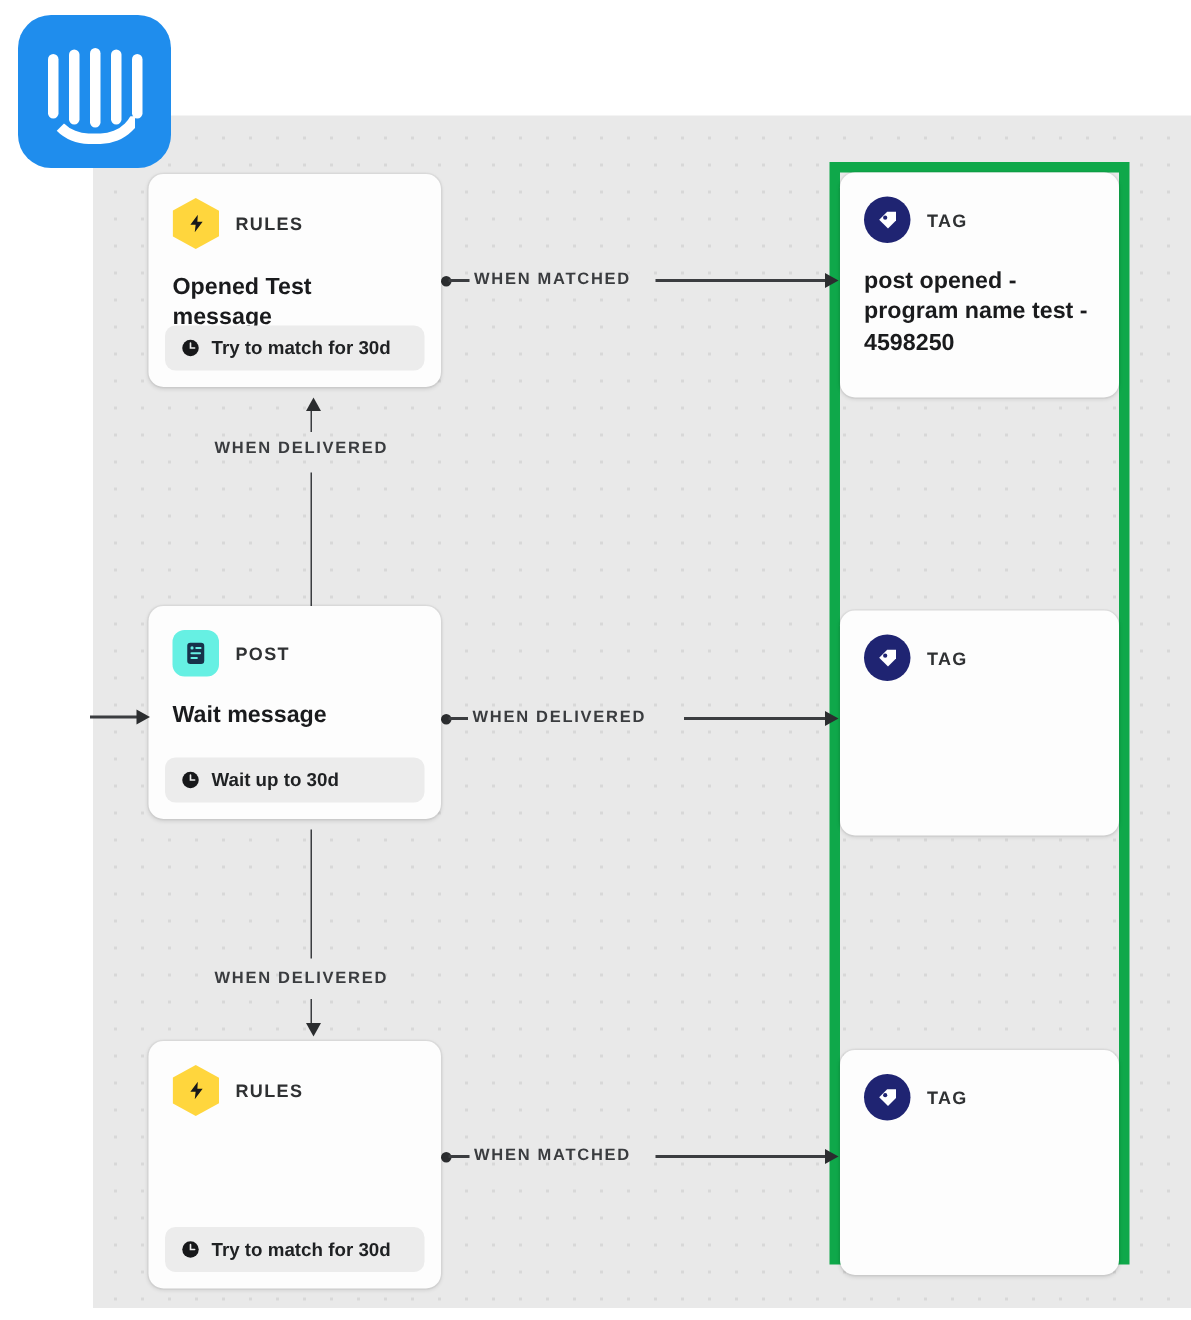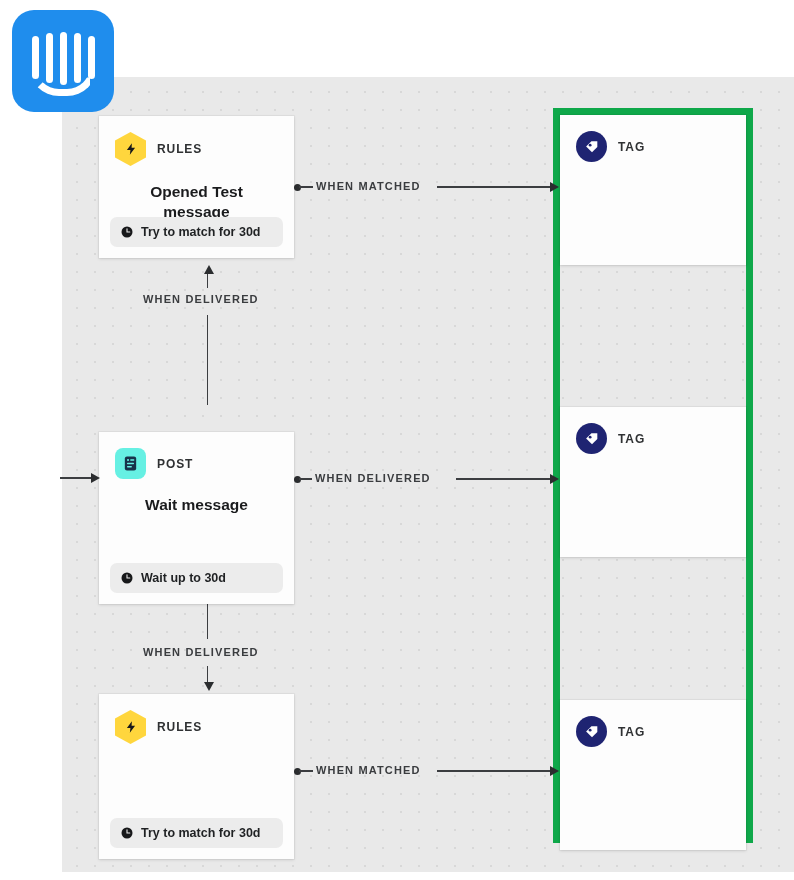--- a/index.html
+++ b/index.html
@@ -59,25 +59,24 @@
     border: 7px solid #0fa84a;
     background: transparent;
     z-index: 5;
     pointer-events: none;
   }
 
   
   .card {
     position: absolute;
     background: #fdfdfd;
-    border-radius: 0;
+    border-radius: 10px;
     box-shadow: 0 1px 3px rgba(0,0,0,.13), 0 0 0 1px rgba(0,0,0,.03);
     z-index: 10;
     overflow: hidden;
-    text-align: center;
   }
   .card-body { padding: 16px 16px 0 16px; }
   .card-head { display: flex; align-items: center; gap: 11px; }
   .card-kind {
     font-size: 12px; font-weight: bold; letter-spacing: .9px;
     color: #2f3133;
   }
   .card-title {
     margin-top: 16px;
     font-size: 15.5px; font-weight: bold; color: #1a1b1d;
@@ -88,21 +87,21 @@
     height: 30px;
     background: #ececec;
     border-radius: 7px;
     display: flex; align-items: center; gap: 8px;
     padding: 0 11px;
   }
   .card-footer-text { font-size: 12.5px; font-weight: bold; color: #1f2123; }
 
   
   #card-rules-opened  { left: 37px;  top: 39px;  width: 195px; height: 142px; }
-  #card-post          { left: 37px;  top: 327px; width: 195px; height: 172px; margin-top: 28px; }
+  #card-post          { left: 37px;  top: 327px; width: 195px; height: 142px; }
   #card-rules-clicked { left: 37px;  top: 617px; width: 195px; height: 165px; }
 
   #card-tag-opened    { left: 498px; top: 38px;  width: 186px; height: 150px; }
   #card-tag-delivered { left: 498px; top: 330px; width: 186px; height: 150px; }
   #card-tag-clicked   { left: 498px; top: 623px; width: 186px; height: 150px; }
 
   
   .hex {
     width: 31px; height: 34px;
     background: #ffd63d;
@@ -305,20 +304,21 @@
       <div class="card-body">
         <div class="card-head">
           <div class="circ-tag">
             <svg viewBox="0 0 24 24" aria-hidden="true">
               <path d="M3.2 11.2 L11.2 3.2 H20 V12 L12 20 Z" fill="#ffffff"></path>
               <circle cx="9.2" cy="9.2" r="2.1" fill="#1f2472"></circle>
             </svg>
           </div>
           <span class="card-kind">TAG</span>
         </div>
+        <div class="card-title">post opened - program name test - 4598250</div>
       </div>
     </div>
 
     <div class="card" id="card-tag-delivered">
       <div class="card-body">
         <div class="card-head">
           <div class="circ-tag">
             <svg viewBox="0 0 24 24" aria-hidden="true">
               <path d="M3.2 11.2 L11.2 3.2 H20 V12 L12 20 Z" fill="#ffffff"></path>
               <circle cx="9.2" cy="9.2" r="2.1" fill="#1f2472"></circle>

